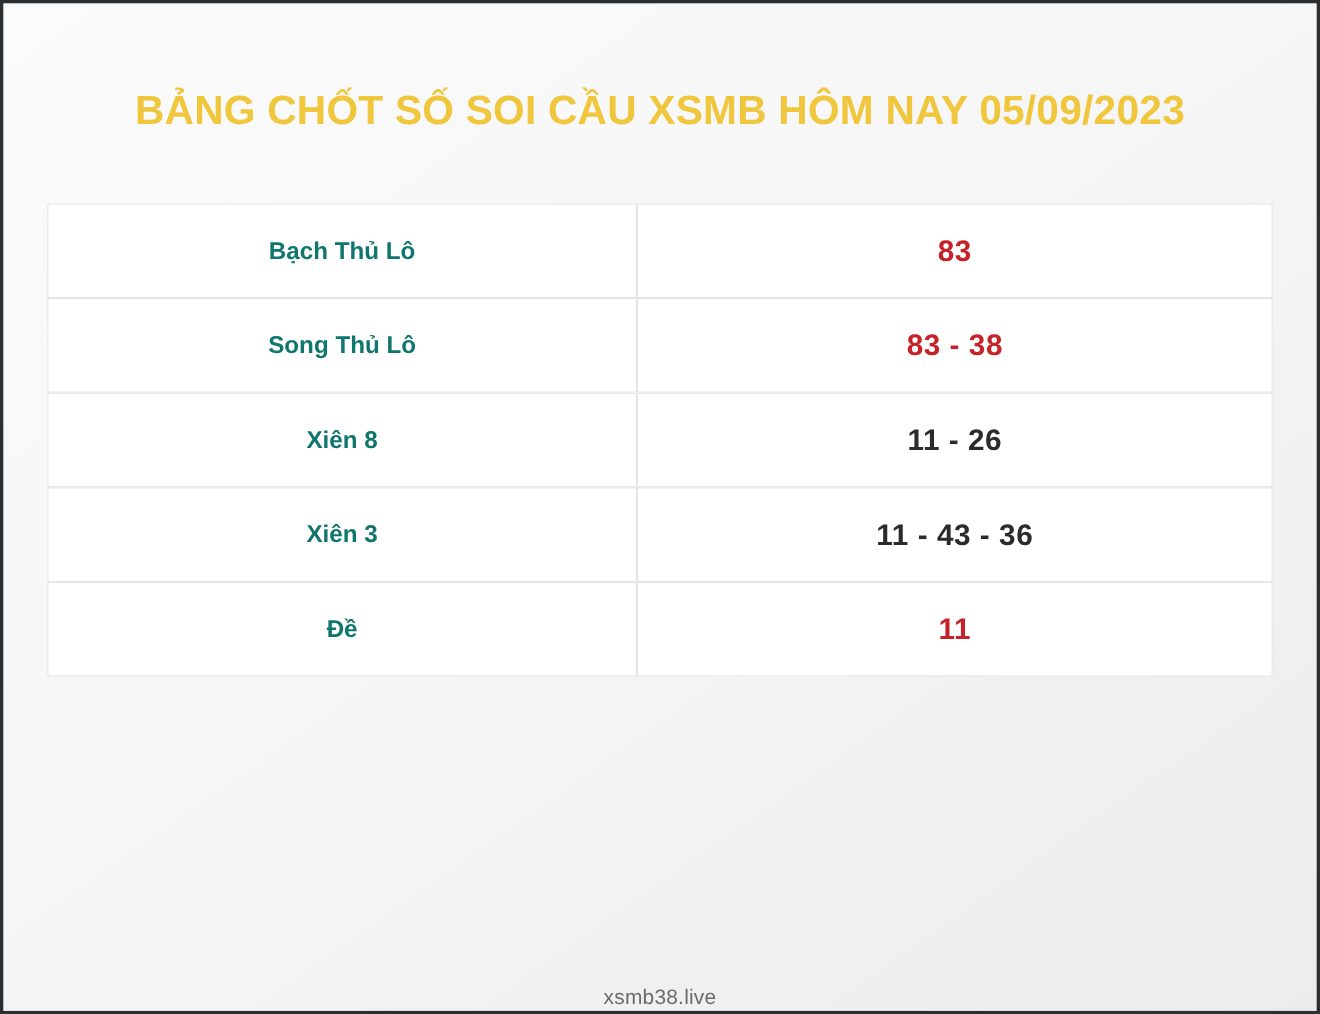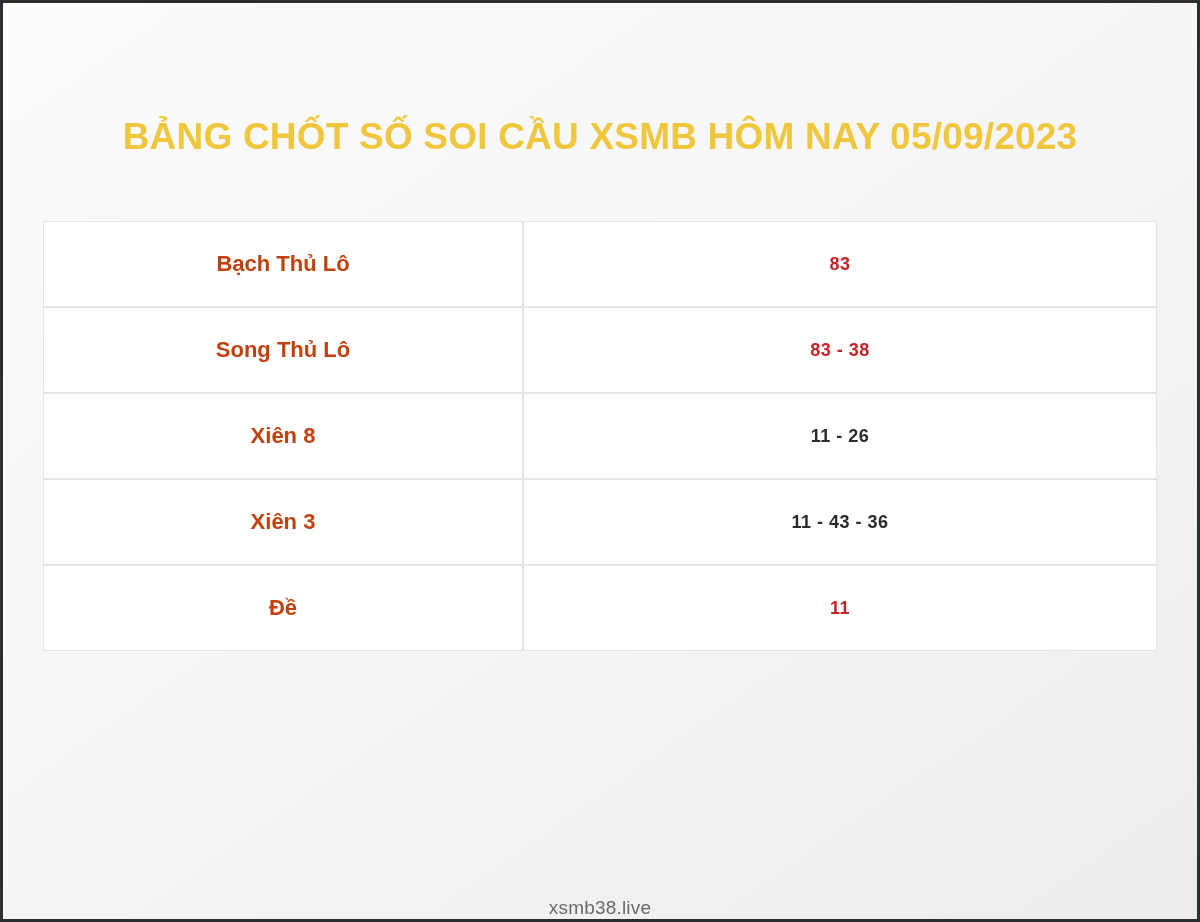--- a/index.html
+++ b/index.html
@@ -28,21 +28,20 @@
   }
 
   
   .title-wrap {
     width: 100%;
     height: 182px;
     display: flex;
     align-items: center;
     justify-content: center;
     padding-top: 14px;
-    margin-top: 36px;
   }
 
   .page-title {
     font-size: 37px;
     font-weight: 700;
     letter-spacing: 0.2px;
     color: #efc63c;
     text-align: center;
     white-space: nowrap;
     font-family: "Liberation Sans", "DejaVu Sans", sans-serif;
@@ -64,28 +63,28 @@
   table.chot-table td {
     background: #ffffff;
     border: 1px solid #e3e4e5;
     height: 86px;
     vertical-align: middle;
     text-align: center;
     padding: 4px 8px;
   }
 
   td.row-label {
-    width: 480px;
+    width: 536px;
     font-size: 22px;
     font-weight: 700;
-    color: #c2410c;
+    color: #0f766e;
   }
 
   td.row-value {
-    font-size: 18px;
+    font-size: 27px;
     font-weight: 700;
     color: #2b2b2d;
     letter-spacing: 0.5px;
   }
 
   td.row-value.red {
     color: #c62329;
   }
 
   

